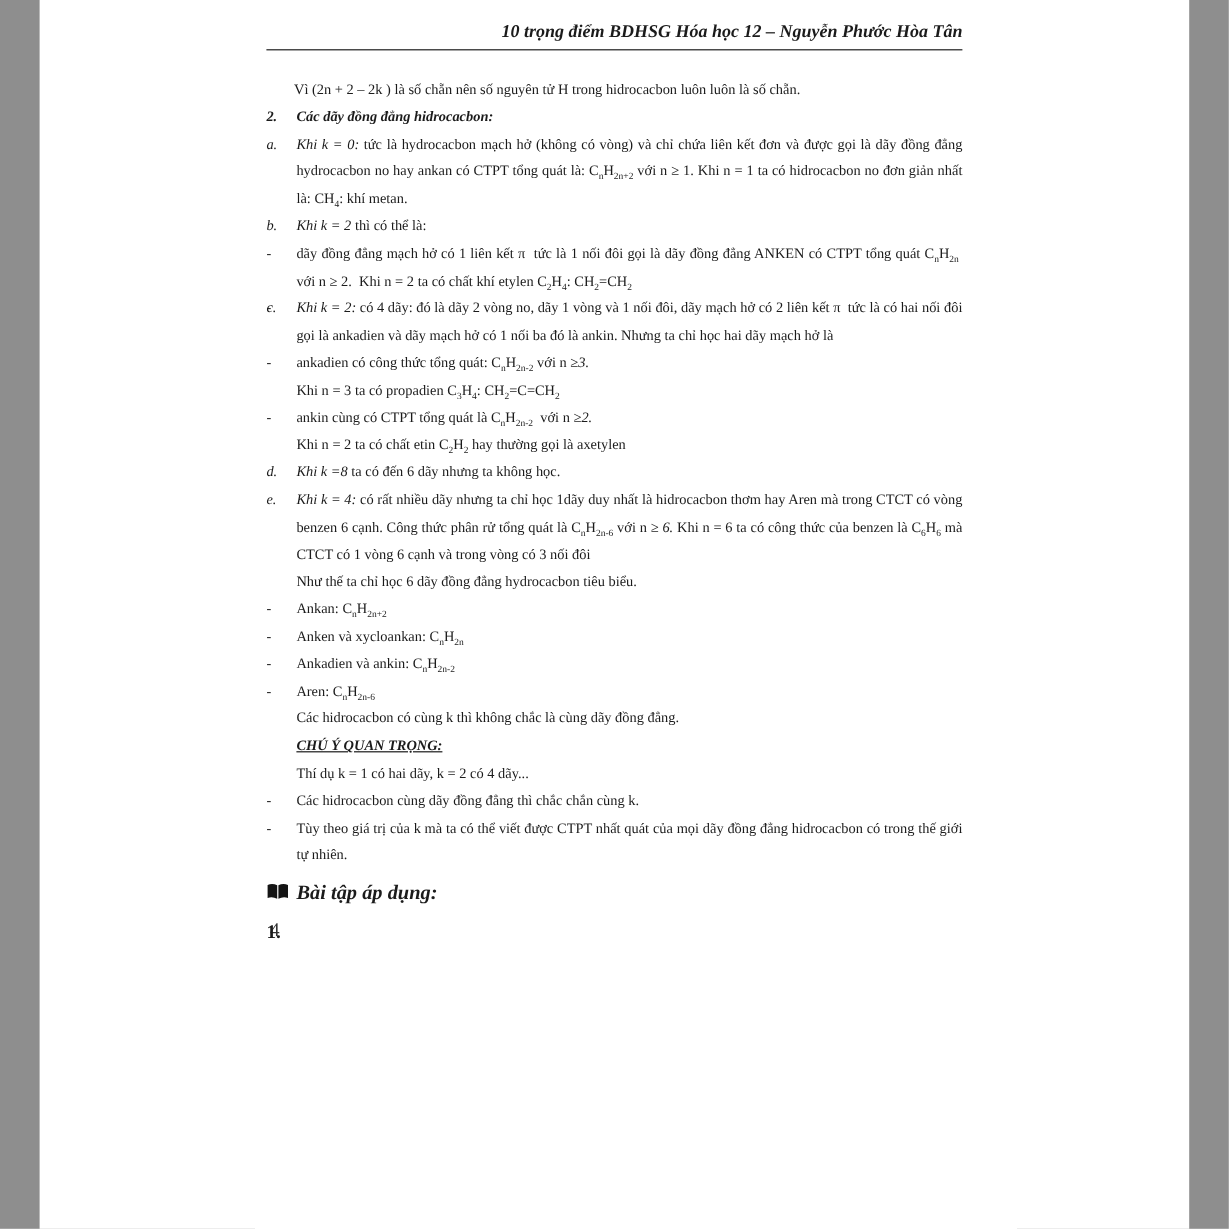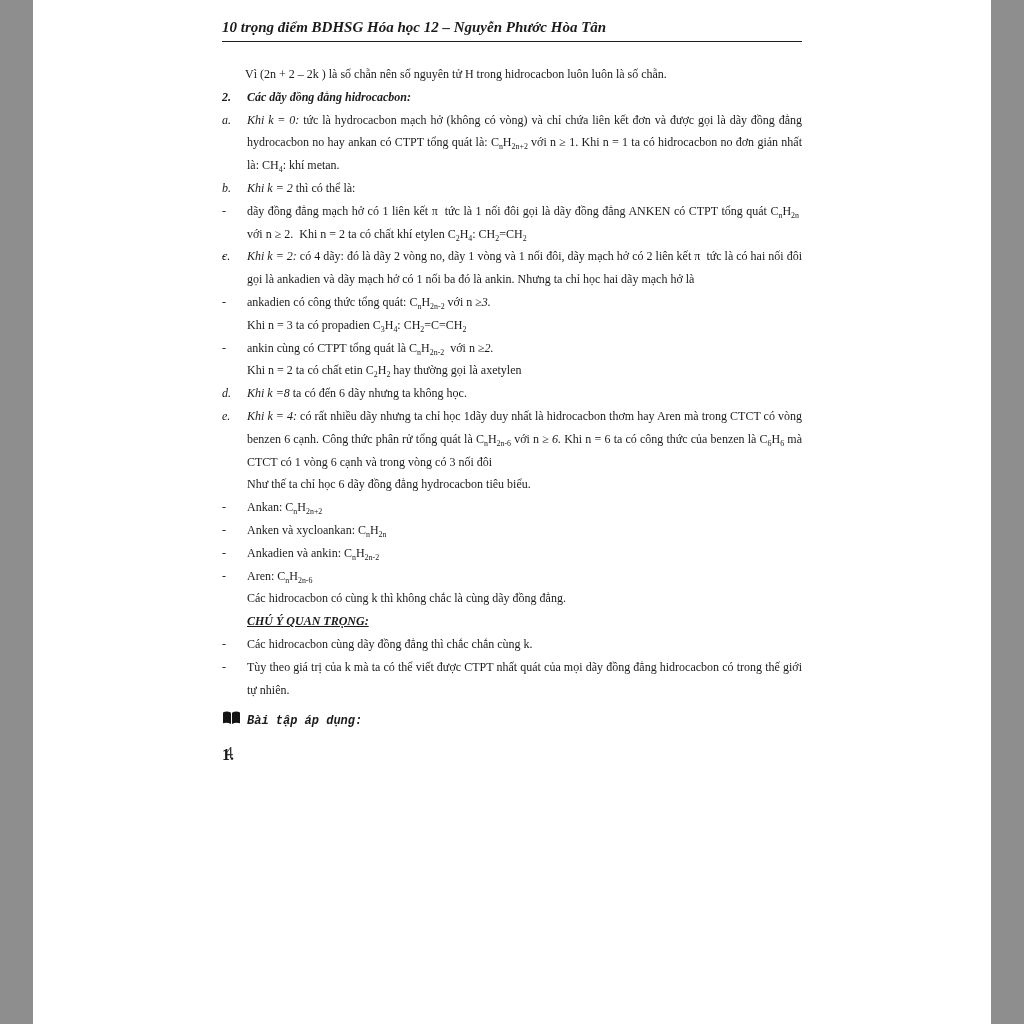--- a/index.html
+++ b/index.html
@@ -14,43 +14,42 @@
   .page {
     position:absolute; left:33px; top:0;
     width:958px; height:1024px;
     background:#ffffff;
   }
   .content {
     position:absolute; left:189px; top:0; width:580px;
   }
   .running-header {
     padding-top:19px;
-    text-align:left;
+    text-align:right;
     font-size:15px;
     font-style:italic;
     font-weight:bold;
     border-bottom:1.6px solid #1f1f1f;
     padding-bottom:5px;
   }
   .paras {
     margin-top:21px;
     font-size:12px;
     line-height:22.8px;
   }
   .para { text-align:justify; }
   .p-first { text-indent:23px; }
   .p-hang { position:relative; padding-left:25px; }
   .marker { position:absolute; left:0; top:0; }
   sub { font-size:0.66em; line-height:0; }
   .exercise-heading {
     margin-top:9px;
-    font-size:12px;
+    font-size:17px;
     line-height:22.8px;
     font-weight:bold;
-    font-family:Liberation Mono, monospace;
   }
   .book-icon { display:inline-block; vertical-align:-1px; margin-right:6px; }
   .exercise-items { margin-top:10px; font-size:16px; line-height:22.8px; }
   .page-number {
     margin-top:9px;
     padding-left:3px;
     font-size:16px;
     color:#333;
   }
 </style>
@@ -136,20 +135,24 @@
   </div>
         <div class="para p-hang">
     
     <span class="ptext">Các hidrocacbon có cùng k thì không chắc là cùng dãy đồng đẳng.</span>
   </div>
         <div class="para p-hang">
     
     <span class="ptext"><b><i><u>CHÚ Ý QUAN TRỌNG:</u></i></b></span>
   </div>
         <div class="para p-hang">
+    
+    <span class="ptext">Thí dụ k = 1 có hai dãy, k = 2 có 4 dãy...</span>
+  </div>
+        <div class="para p-hang">
     <span class="marker">-</span>
     <span class="ptext">Các hidrocacbon cùng dãy đồng đẳng thì chắc chắn cùng k.</span>
   </div>
         <div class="para p-hang">
     <span class="marker">-</span>
     <span class="ptext">Tùy theo giá trị của k mà ta có thể viết được CTPT nhất quát của mọi dãy đồng đẳng hidrocacbon có trong thế giới tự nhiên.</span>
   </div>
       </div>
 
     <div class="exercise-heading">

